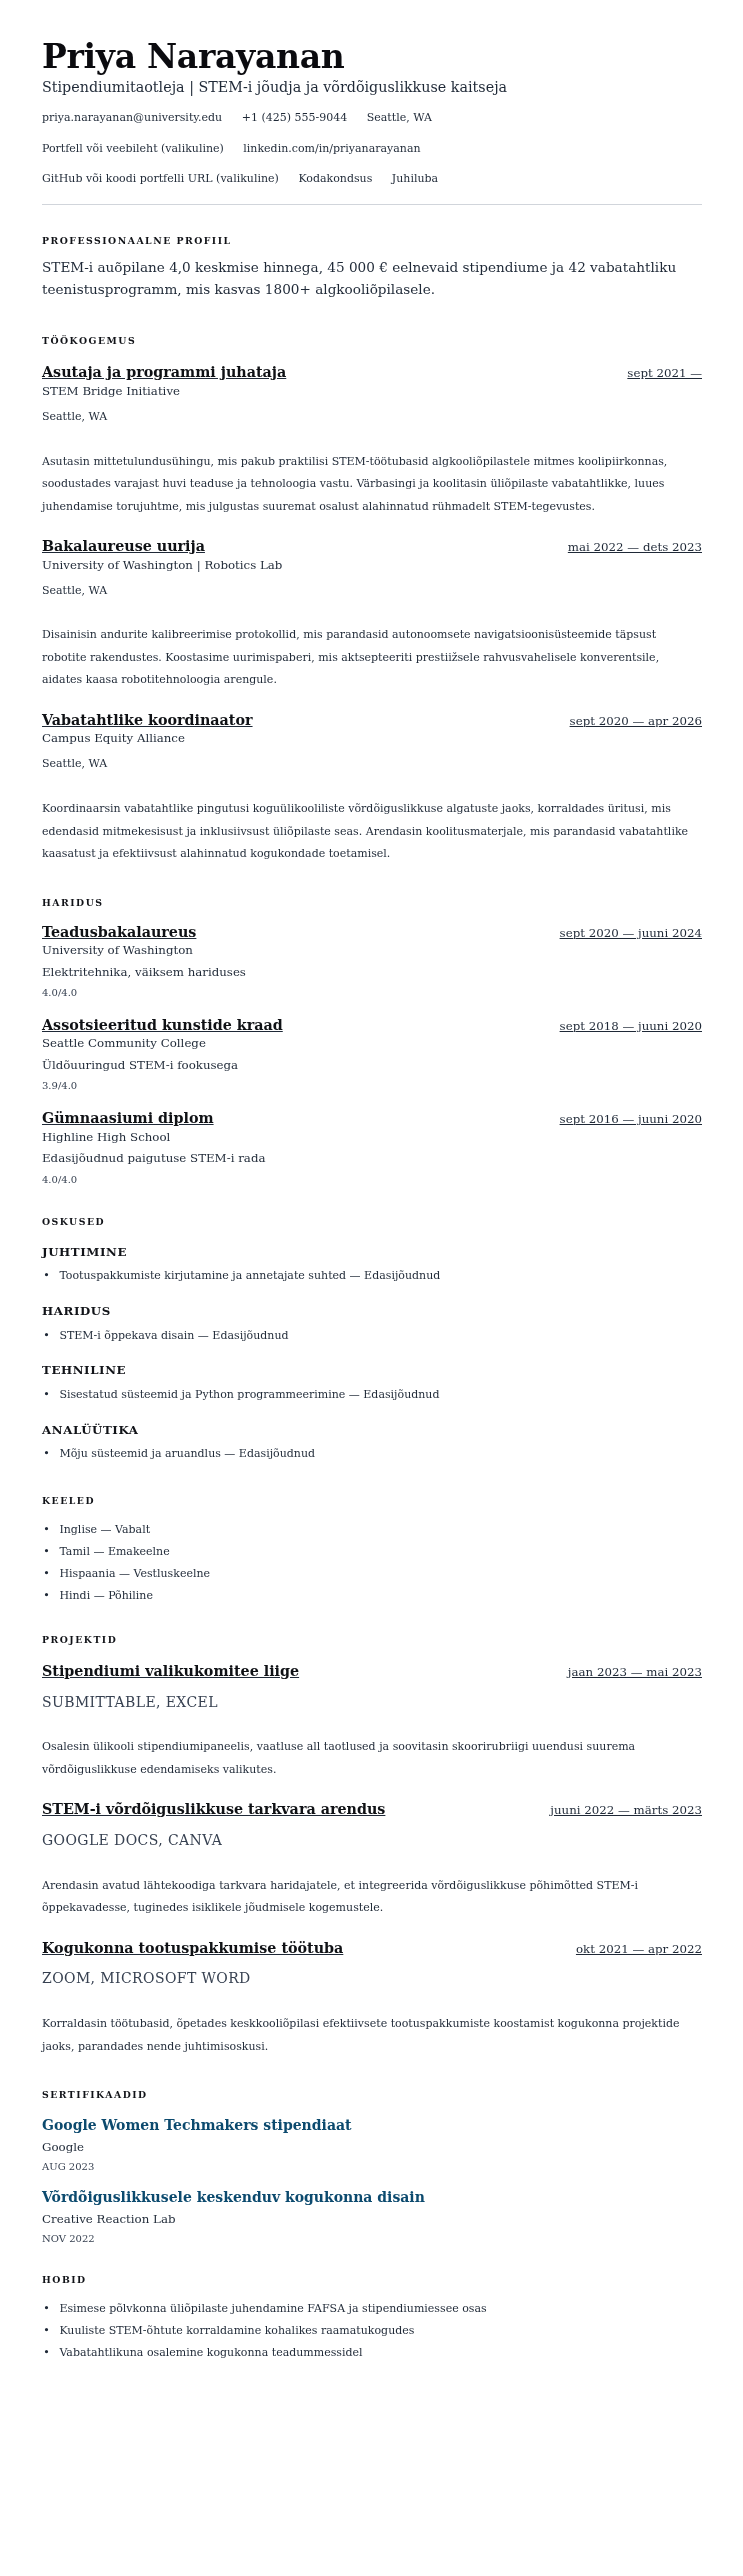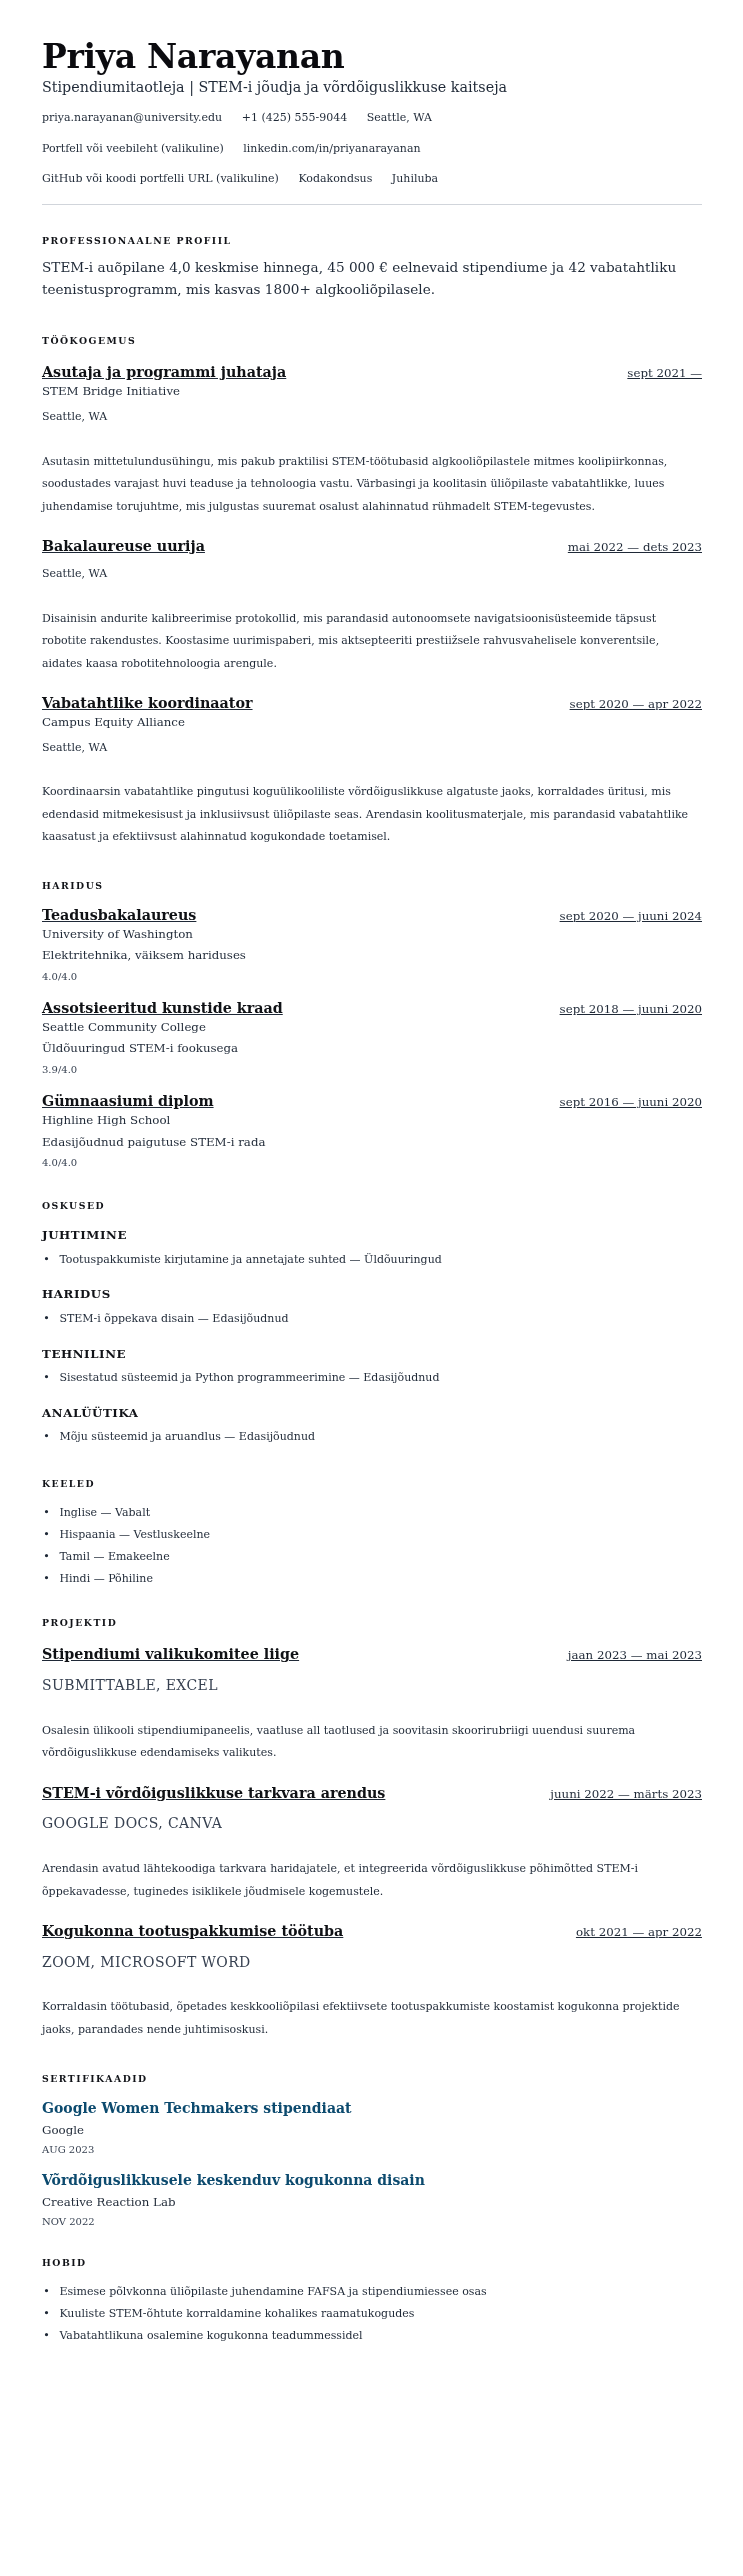--- a/index.html
+++ b/index.html
@@ -90,28 +90,29 @@
       <div class="entry-sub">STEM Bridge Initiative</div>
       <div class="entry-loc">Seattle, WA</div>
       <div class="entry-desc">Asutasin mittetulundusühingu, mis pakub praktilisi STEM-töötubasid algkooliõpilastele mitmes koolipiirkonnas, soodustades varajast huvi teaduse ja tehnoloogia vastu. Värbasingi ja koolitasin üliõpilaste vabatahtlikke, luues juhendamise torujuhtme, mis julgustas suuremat osalust alahinnatud rühmadelt STEM-tegevustes.</div>
     </div>
 
     <div class="entry" style="margin-top:18.6px;">
       <div class="entry-head">
         <span class="entry-title">Bakalaureuse uurija</span>
         <span class="entry-date">mai 2022 — dets 2023</span>
       </div>
+      <div class="entry-sub">University of Washington | Robotics Lab</div>
       <div class="entry-loc">Seattle, WA</div>
       <div class="entry-desc">Disainisin andurite kalibreerimise protokollid, mis parandasid autonoomsete navigatsioonisüsteemide täpsust robotite rakendustes. Koostasime uurimispaberi, mis aktsepteeriti prestiižsele rahvusvahelisele konverentsile, aidates kaasa robotitehnoloogia arengule.</div>
     </div>
 
     <div class="entry" style="margin-top:18.6px;">
       <div class="entry-head">
         <span class="entry-title">Vabatahtlike koordinaator</span>
-        <span class="entry-date">sept 2020 — apr 2022</span>
+        <span class="entry-date">sept 2020 — apr 2026</span>
       </div>
       <div class="entry-sub">Campus Equity Alliance</div>
       <div class="entry-loc">Seattle, WA</div>
       <div class="entry-desc">Koordinaarsin vabatahtlike pingutusi koguülikooliliste võrdõiguslikkuse algatuste jaoks, korraldades üritusi, mis edendasid mitmekesisust ja inklusiivsust üliõpilaste seas. Arendasin koolitusmaterjale, mis parandasid vabatahtlike kaasatust ja efektiivsust alahinnatud kogukondade toetamisel.</div>
     </div>
   </section>
 
   <section class="section" style="margin-top:31px;">
     <h2 class="section-title">Haridus</h2>
 
@@ -145,21 +146,21 @@
       <div class="edu-gpa">4.0/4.0</div>
     </div>
   </section>
 
   <section class="section" style="margin-top:30px;">
     <h2 class="section-title">Oskused</h2>
 
     <div style="margin-top:15px;">
       <div class="skill-cat">Juhtimine</div>
       <ul class="bullets" style="margin-top:8.7px;">
-        <li style="line-height:16px;">Tootuspakkumiste kirjutamine ja annetajate suhted — Üldõuuringud</li>
+        <li style="line-height:16px;">Tootuspakkumiste kirjutamine ja annetajate suhted — Edasijõudnud</li>
       </ul>
     </div>
     <div style="margin-top:18.6px;">
       <div class="skill-cat">Haridus</div>
       <ul class="bullets" style="margin-top:8.7px;">
         <li style="line-height:16px;">STEM-i õppekava disain — Edasijõudnud</li>
       </ul>
     </div>
     <div style="margin-top:18.6px;">
       <div class="skill-cat">Tehniline</div>
@@ -172,22 +173,22 @@
       <ul class="bullets" style="margin-top:8.7px;">
         <li style="line-height:16px;">Mõju süsteemid ja aruandlus — Edasijõudnud</li>
       </ul>
     </div>
   </section>
 
   <section class="section" style="margin-top:33px;">
     <h2 class="section-title">Keeled</h2>
     <ul class="bullets" style="margin-top:11px;">
       <li style="line-height:22px;">Inglise — Vabalt</li>
+      <li style="line-height:22px;">Tamil — Emakeelne</li>
       <li style="line-height:22px;">Hispaania — Vestluskeelne</li>
-      <li style="line-height:22px;">Tamil — Emakeelne</li>
       <li style="line-height:22px;">Hindi — Põhiline</li>
     </ul>
   </section>
 
   <section class="section" style="margin-top:27px;">
     <h2 class="section-title">Projektid</h2>
 
     <div class="entry" style="margin-top:16px;">
       <div class="entry-head">
         <span class="entry-title">Stipendiumi valikukomitee liige</span>

